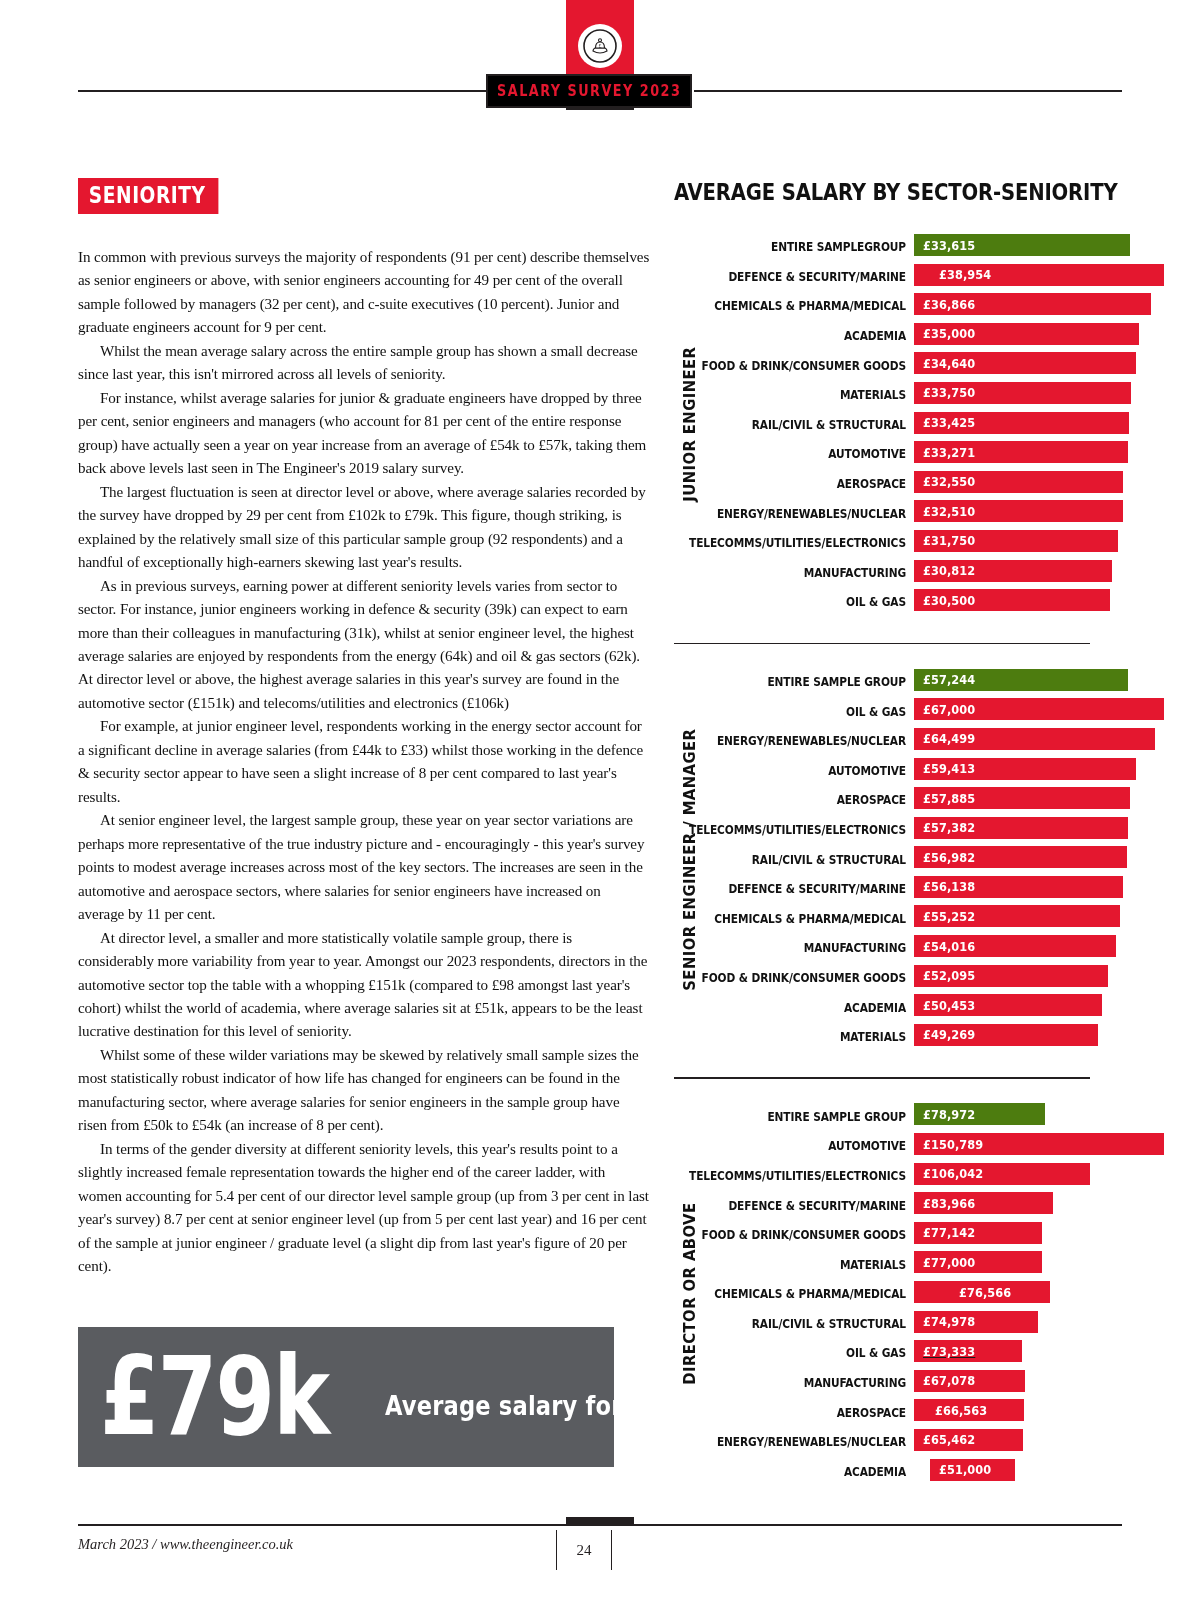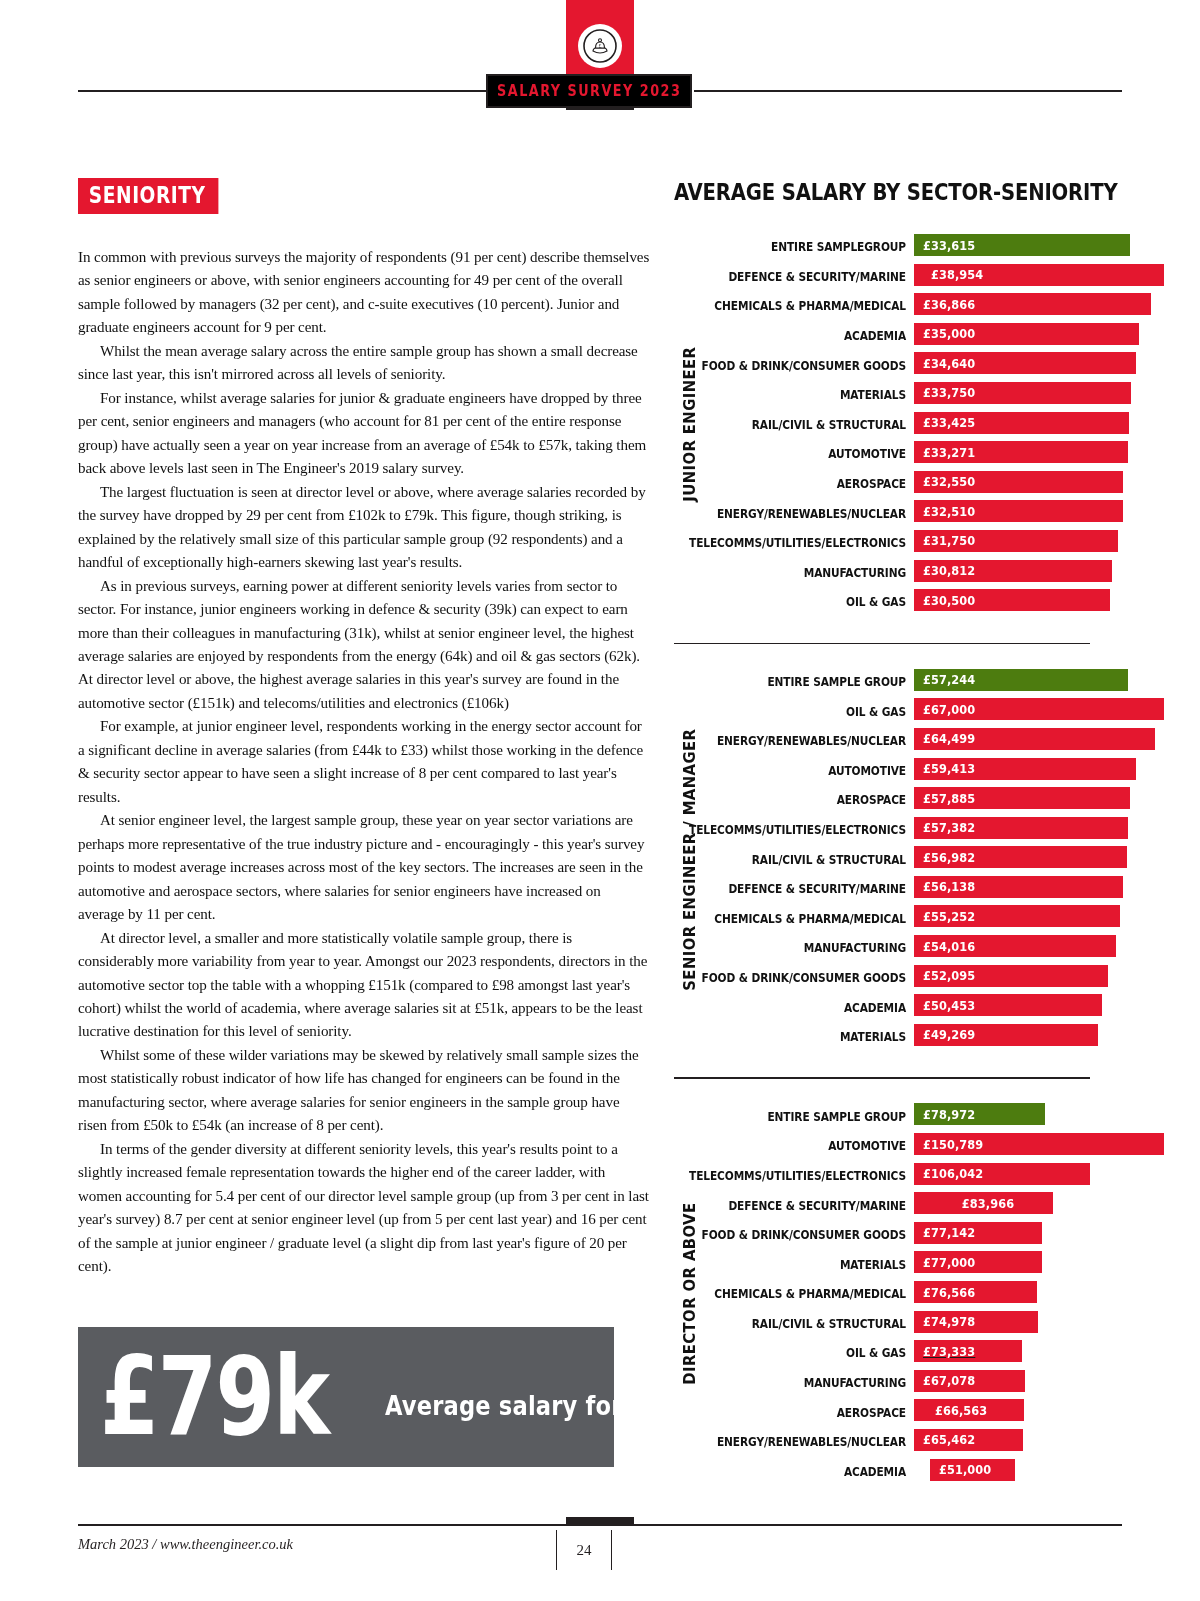--- a/index.html
+++ b/index.html
@@ -186,21 +186,21 @@
         <div class="rows">
           <div class="row">
             <div class="row-label">ENTIRE SAMPLEGROUP</div>
             <div class="bar dark" style="left: 240px; width: 216px;">
               <span class="bar-value" style="margin-left: 0px;">£33,615</span>
             </div>
           </div>
           <div class="row">
             <div class="row-label">DEFENCE &amp; SECURITY/MARINE</div>
             <div class="bar" style="left: 240px; width: 250px;">
-              <span class="bar-value" style="margin-left: 8px;">£38,954</span>
+              <span class="bar-value" style="margin-left: 16px;">£38,954</span>
             </div>
           </div>
           <div class="row">
             <div class="row-label">CHEMICALS &amp; PHARMA/MEDICAL</div>
             <div class="bar" style="left: 240px; width: 237px;">
               <span class="bar-value" style="margin-left: 0px;">£36,866</span>
             </div>
           </div>
           <div class="row">
             <div class="row-label">ACADEMIA</div>
@@ -365,39 +365,39 @@
             </div>
           </div>
           <div class="row">
             <div class="row-label">TELECOMMS/UTILITIES/ELECTRONICS</div>
             <div class="bar" style="left: 240px; width: 176px;">
               <span class="bar-value" style="margin-left: 0px;">£106,042</span>
             </div>
           </div>
           <div class="row">
             <div class="row-label">DEFENCE &amp; SECURITY/MARINE</div>
-            <div class="bar" style="left: 240px; width: 139px; justify-content: center;">
+            <div class="bar" style="left: 240px; width: 139px;">
               <span class="bar-value" style="margin-left: 0px;">£83,966</span>
             </div>
           </div>
           <div class="row">
             <div class="row-label">FOOD &amp; DRINK/CONSUMER GOODS</div>
             <div class="bar" style="left: 240px; width: 128px;">
               <span class="bar-value" style="margin-left: 0px;">£77,142</span>
             </div>
           </div>
           <div class="row">
             <div class="row-label">MATERIALS</div>
             <div class="bar" style="left: 240px; width: 128px;">
               <span class="bar-value" style="margin-left: 0px;">£77,000</span>
             </div>
           </div>
           <div class="row">
             <div class="row-label">CHEMICALS &amp; PHARMA/MEDICAL</div>
-            <div class="bar" style="left: 240px; width: 123px;">
+            <div class="bar" style="left: 240px; width: 136px; padding-left: 36px;">
               <span class="bar-value" style="margin-left: 0px;">£76,566</span>
             </div>
           </div>
           <div class="row">
             <div class="row-label">RAIL/CIVIL &amp; STRUCTURAL</div>
             <div class="bar" style="left: 240px; width: 124px;">
               <span class="bar-value" style="margin-left: 0px;">£74,978</span>
             </div>
           </div>
           <div class="row">

